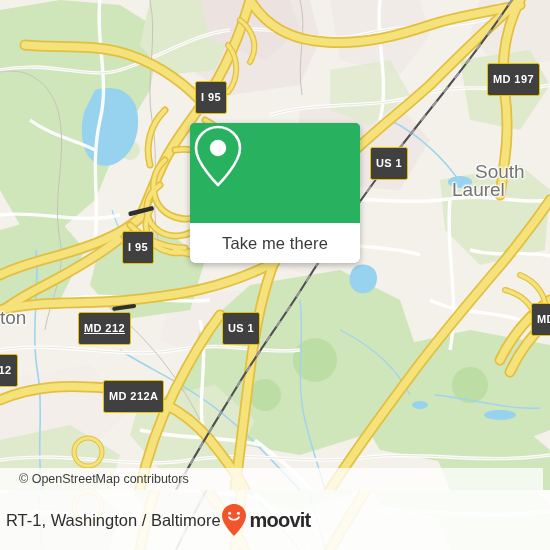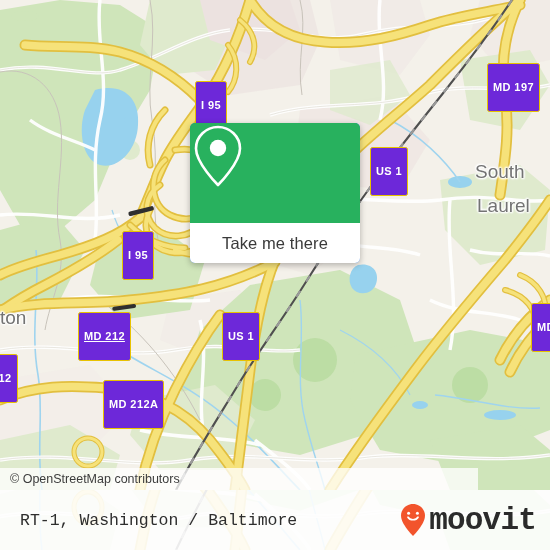--- a/index.html
+++ b/index.html
@@ -10,29 +10,29 @@
   }
   #app{position:relative;width:550px;height:550px;overflow:hidden;background:#f2efe9;}
 
   
   #map{position:absolute;left:0;top:0;width:550px;height:490px;overflow:hidden;background:#f4f1ea;}
   #map svg{position:absolute;left:0;top:0;}
 
   
   .shield{
     position:absolute;
-    background:#6d28d9;
+    background:#404040;
     border:1.6px solid #e8c200;
     border-radius:2.5px;
     color:#ffffff;
     font-weight:bold;
     font-size:11px;
     line-height:15px;
     height:15px;
-    padding:16px 5px;
+    padding:8px 5px;
     letter-spacing:.4px;
     white-space:nowrap;
     text-shadow:0 0 1px rgba(0,0,0,.10);
     box-sizing:content-box;
   }
 
   
   .place{
     position:absolute;
     color:#737373;
@@ -40,25 +40,25 @@
     line-height:17px;
     white-space:nowrap;
     text-shadow:
       1px 0 2px #fff, -1px 0 2px #fff, 0 1px 2px #fff, 0 -1px 2px #fff,
       1px 1px 2px #fff, -1px -1px 2px #fff;
   }
 
   
   #attrib{
     position:absolute;left:0;bottom:0;
-    width:478px;height:22px;
+    width:543px;height:22px;
     background:rgba(255,255,255,.76);
     color:#3c3c3c;
     font-size:12.5px;line-height:22px;
-    padding-left:10px;
+    padding-left:19px;
     box-sizing:border-box;
     white-space:nowrap;
   }
 
   
   #card{
     position:absolute;left:190px;top:123px;width:170px;
     border-radius:5px;overflow:hidden;
     box-shadow:0 2px 6px rgba(0,0,0,.28);
     background:#3b82f6;
@@ -79,26 +79,26 @@
   #bottom{
     position:absolute;left:0;top:490px;width:550px;height:60px;
     background:#ffffff;overflow:hidden;
   }
   #bottom-watermark{
     position:absolute;left:0;top:-490px;width:550px;height:550px;
     opacity:.10;
   }
   #bottom-inner{
     position:relative;width:100%;height:100%;
-    display:flex;align-items:center;justify-content:space-between;
-    padding:0 14px 0 20px;box-sizing:border-box;font-family:Liberation Mono, monospace;
+    display:flex;align-items:center;justify-content:flex-start;
+    padding:0 14px 0 6px;box-sizing:border-box;
   }
   #bottom-title{color:#2e2e2e;font-size:16.5px;white-space:nowrap;}
   #brand{display:flex;align-items:center;gap:3px;}
-  #brand-word{color:#2b2b2b;font-size:31px;font-weight:bold;letter-spacing:-.8px;line-height:31px;}
+  #brand-word{color:#2b2b2b;font-size:20px;font-weight:bold;letter-spacing:-.8px;line-height:31px;}
 </style>
 </head>
 <body>
 
 <div id="app">
 
   <div id="map">
 
     <svg width="550" height="490" viewBox="0 0 550 490">
       <defs>
@@ -293,21 +293,21 @@
         <div class="shield" style="left: 222px; top: 312px;">US 1</div>
         <div class="shield" style="left: 487px; top: 63px;">MD 197</div>
         <div class="shield" style="left: 78px; top: 312px; text-decoration: underline;">MD 212</div>
         <div class="shield" style="left: 103px; top: 380px;">MD 212A</div>
         <div class="shield" style="left: -14px; top: 354px;">212</div>
         <div class="shield" style="left: 531px; top: 303px;">MD</div>
       </div>
 
     <div id="places">
         <div class="place" style="left: 475px; top: 163px;">South</div>
-        <div class="place" style="left: 477px; top: 181px; margin-top: 16px;">Laurel</div>
+        <div class="place" style="left: 452px; top: 181px;">Laurel</div>
         <div class="place" style="left: 0px; top: 285px; margin-top: 24px;">ton</div>
       </div>
 
     <div id="card">
       <div id="card-top">
         <svg width="56" height="66" viewBox="0 0 56 66">
           <path d="M28 4 C16 4 6 13.6 6 25.4 C6 40 28 62 28 62 C28 62 50 40 50 25.4 C50 13.6 40 4 28 4 Z" fill="none" stroke="#ffffff" stroke-width="2.6" stroke-linejoin="round"></path>
           <circle cx="28" cy="25" r="8.2" fill="#ffffff"></circle>
         </svg>
       </div>

